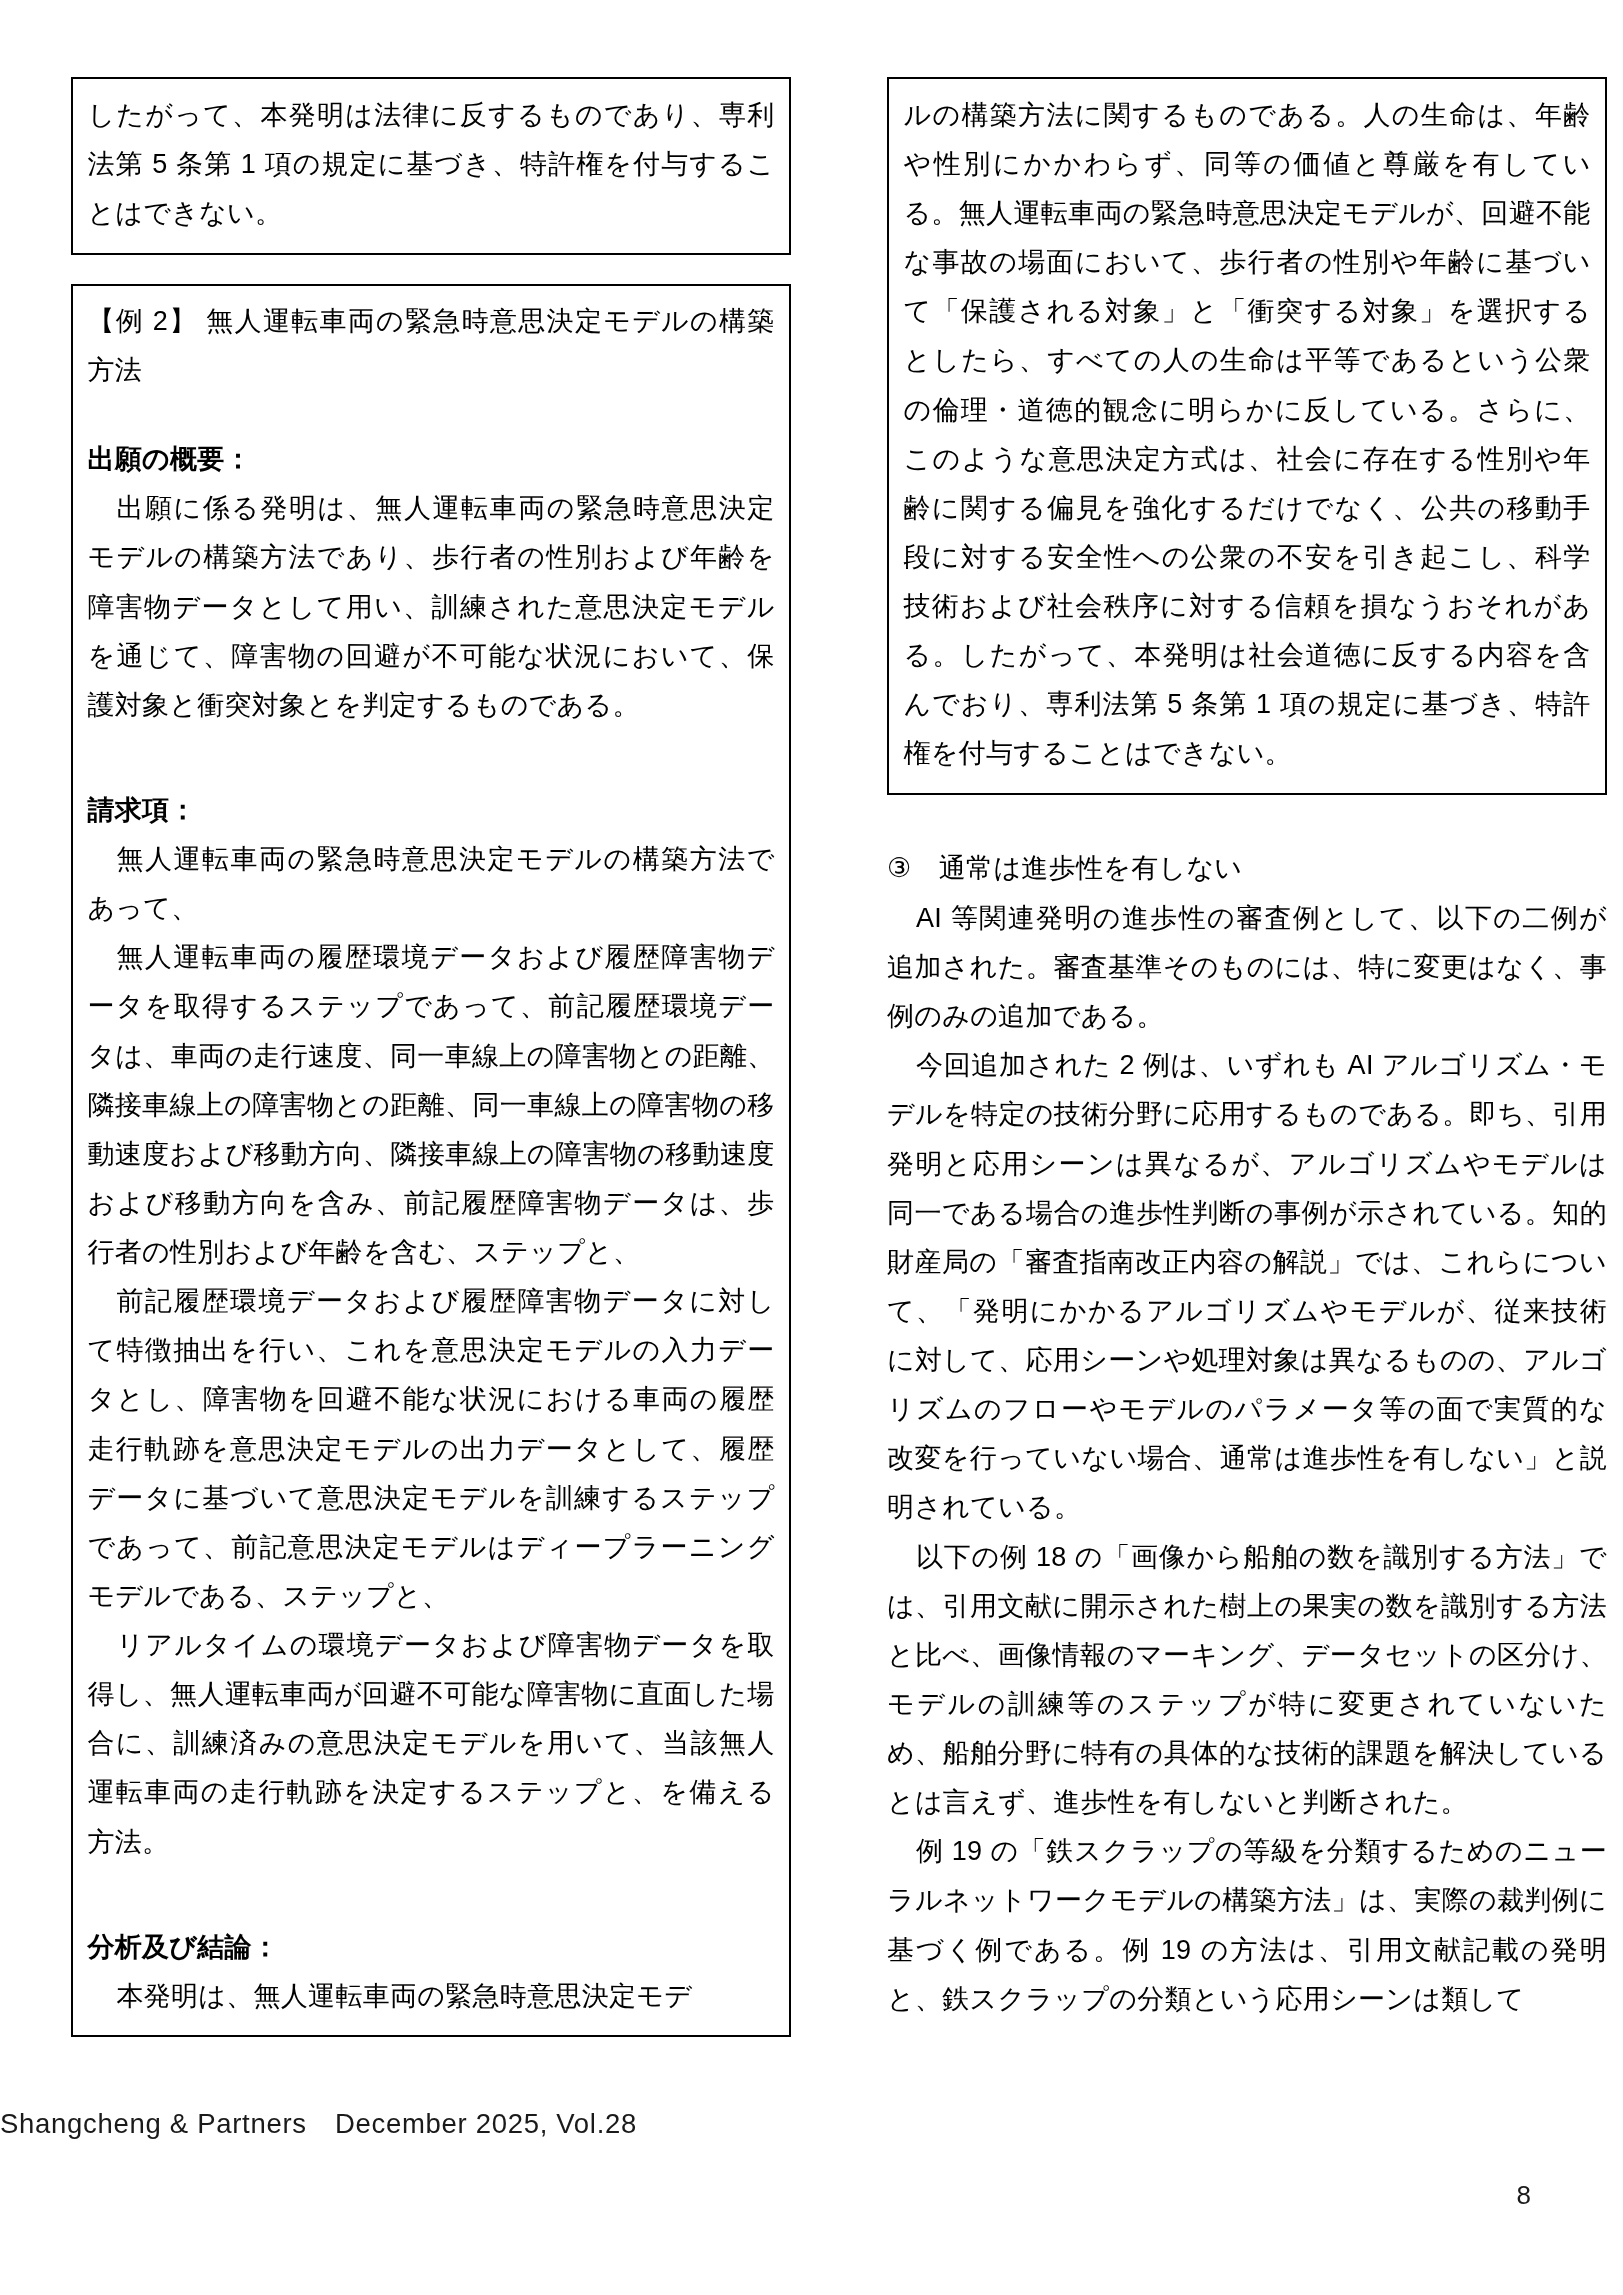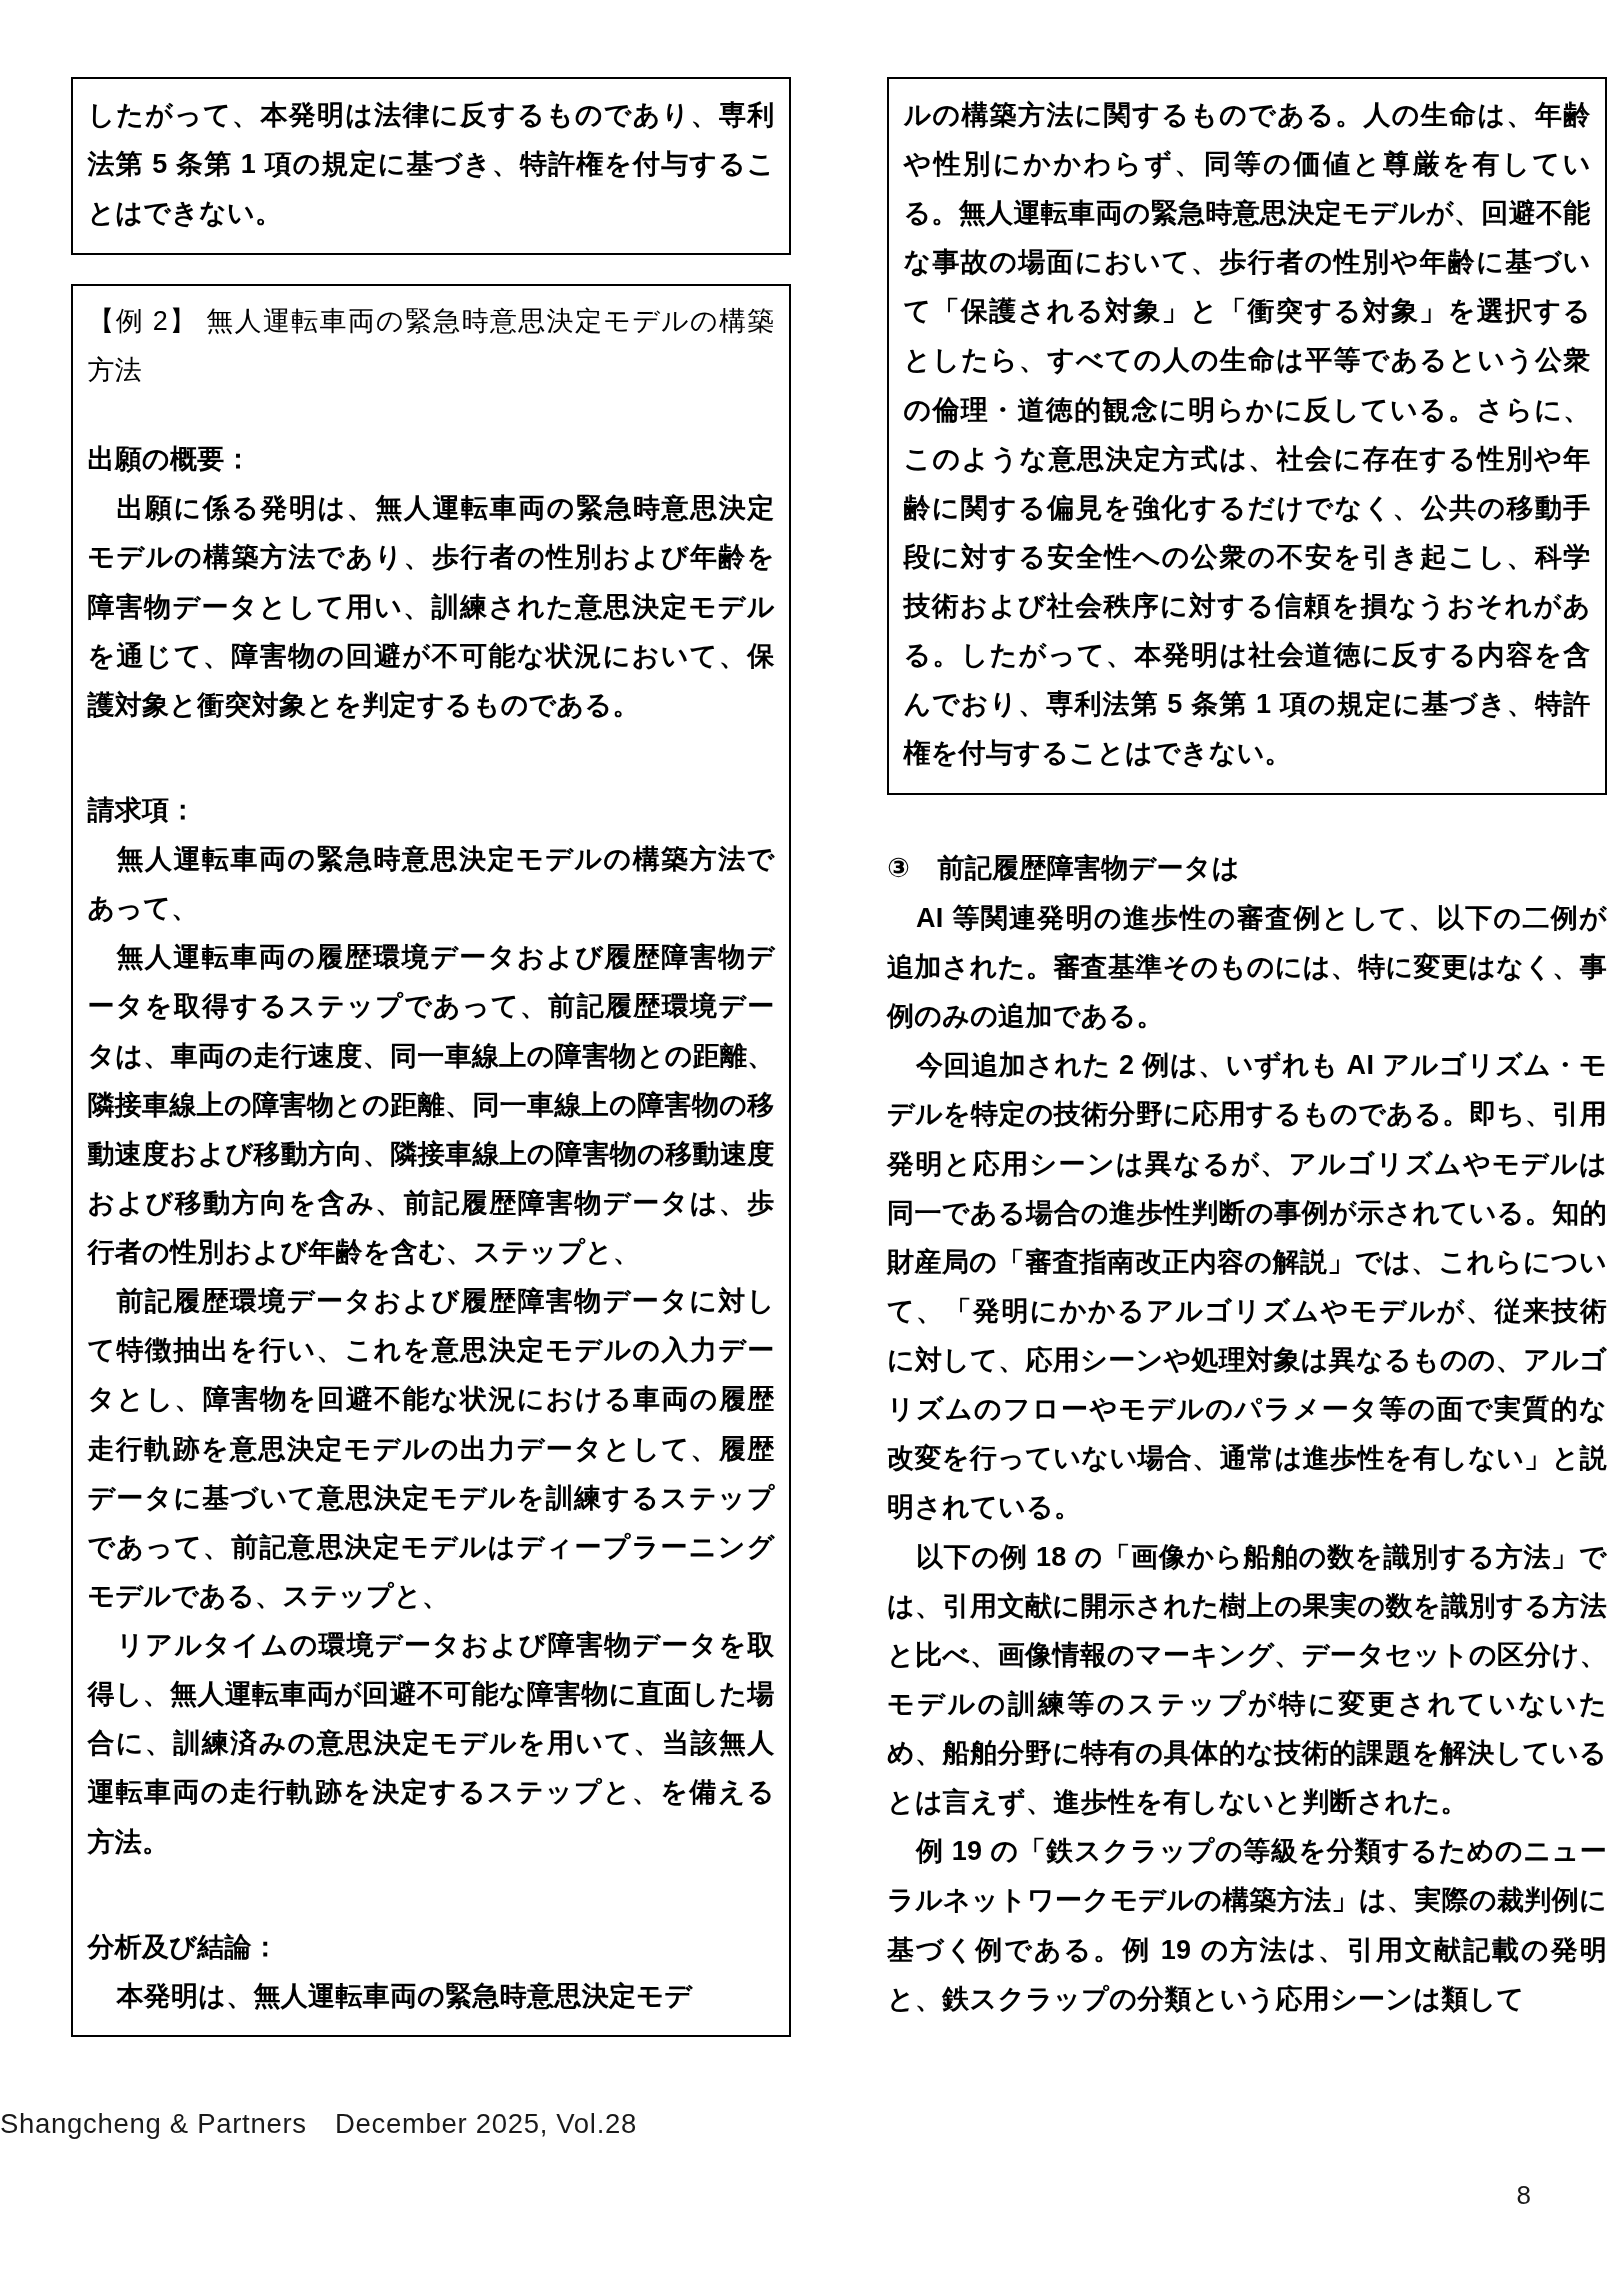--- a/index.html
+++ b/index.html
@@ -50,21 +50,21 @@
 
   
   p {
     margin: 0;
     font-size: 27px;
     line-height: 1.82;
     text-align: justify;
     text-justify: inter-character;
     letter-spacing: 0.3px;
     word-break: break-all;
-    font-weight: 700;
+    font-weight: 400;
   }
   p.indent {
     text-indent: 29px;
   }
   p.bold {
     font-weight: bold;
   }
   p.box-title {
     font-weight: normal;
     margin-bottom: 2.6px;
@@ -138,21 +138,21 @@
 
     <div class="col col-right">
 
       <div class="quote-box">
         <p>ルの構築方法に関するものである。人の生命は、年齢や性別にかかわらず、同等の価値と尊厳を有している。無人運転車両の緊急時意思決定モデルが、回避不能な事故の場面において、歩行者の性別や年齢に基づいて「保護される対象」と「衝突する対象」を選択するとしたら、すべての人の生命は平等であるという公衆の倫理・道徳的観念に明らかに反している。さらに、このような意思決定方式は、社会に存在する性別や年齢に関する偏見を強化するだけでなく、公共の移動手段に対する安全性への公衆の不安を引き起こし、科学技術および社会秩序に対する信頼を損なうおそれがある。したがって、本発明は社会道徳に反する内容を含んでおり、専利法第 5 条第 1 項の規定に基づき、特許権を付与することはできない。</p>
       </div>
 
       <div class="gap-sm"></div>
 
       <div>
-        <p class="section-head">③　前記履歴障害物データは</p>
+        <p class="section-head">③　通常は進歩性を有しない</p>
         <p class="indent">AI 等関連発明の進歩性の審査例として、以下の二例が追加された。審査基準そのものには、特に変更はなく、事例のみの追加である。</p>
         <p class="indent">今回追加された 2 例は、いずれも AI アルゴリズム・モデルを特定の技術分野に応用するものである。即ち、引用発明と応用シーンは異なるが、アルゴリズムやモデルは同一である場合の進歩性判断の事例が示されている。知的財産局の「審査指南改正内容の解説」では、これらについて、「発明にかかるアルゴリズムやモデルが、従来技術に対して、応用シーンや処理対象は異なるものの、アルゴリズムのフローやモデルのパラメータ等の面で実質的な改変を行っていない場合、通常は進歩性を有しない」と説明されている。</p>
         <p class="indent">以下の例 18 の「画像から船舶の数を識別する方法」では、引用文献に開示された樹上の果実の数を識別する方法と比べ、画像情報のマーキング、データセットの区分け、モデルの訓練等のステップが特に変更されていないため、船舶分野に特有の具体的な技術的課題を解決しているとは言えず、進歩性を有しないと判断された。</p>
         <p class="indent">例 19 の「鉄スクラップの等級を分類するためのニューラルネットワークモデルの構築方法」は、実際の裁判例に基づく例である。例 19 の方法は、引用文献記載の発明と、鉄スクラップの分類という応用シーンは類して</p>
       </div>
 
     </div>
 
   </div>
 

